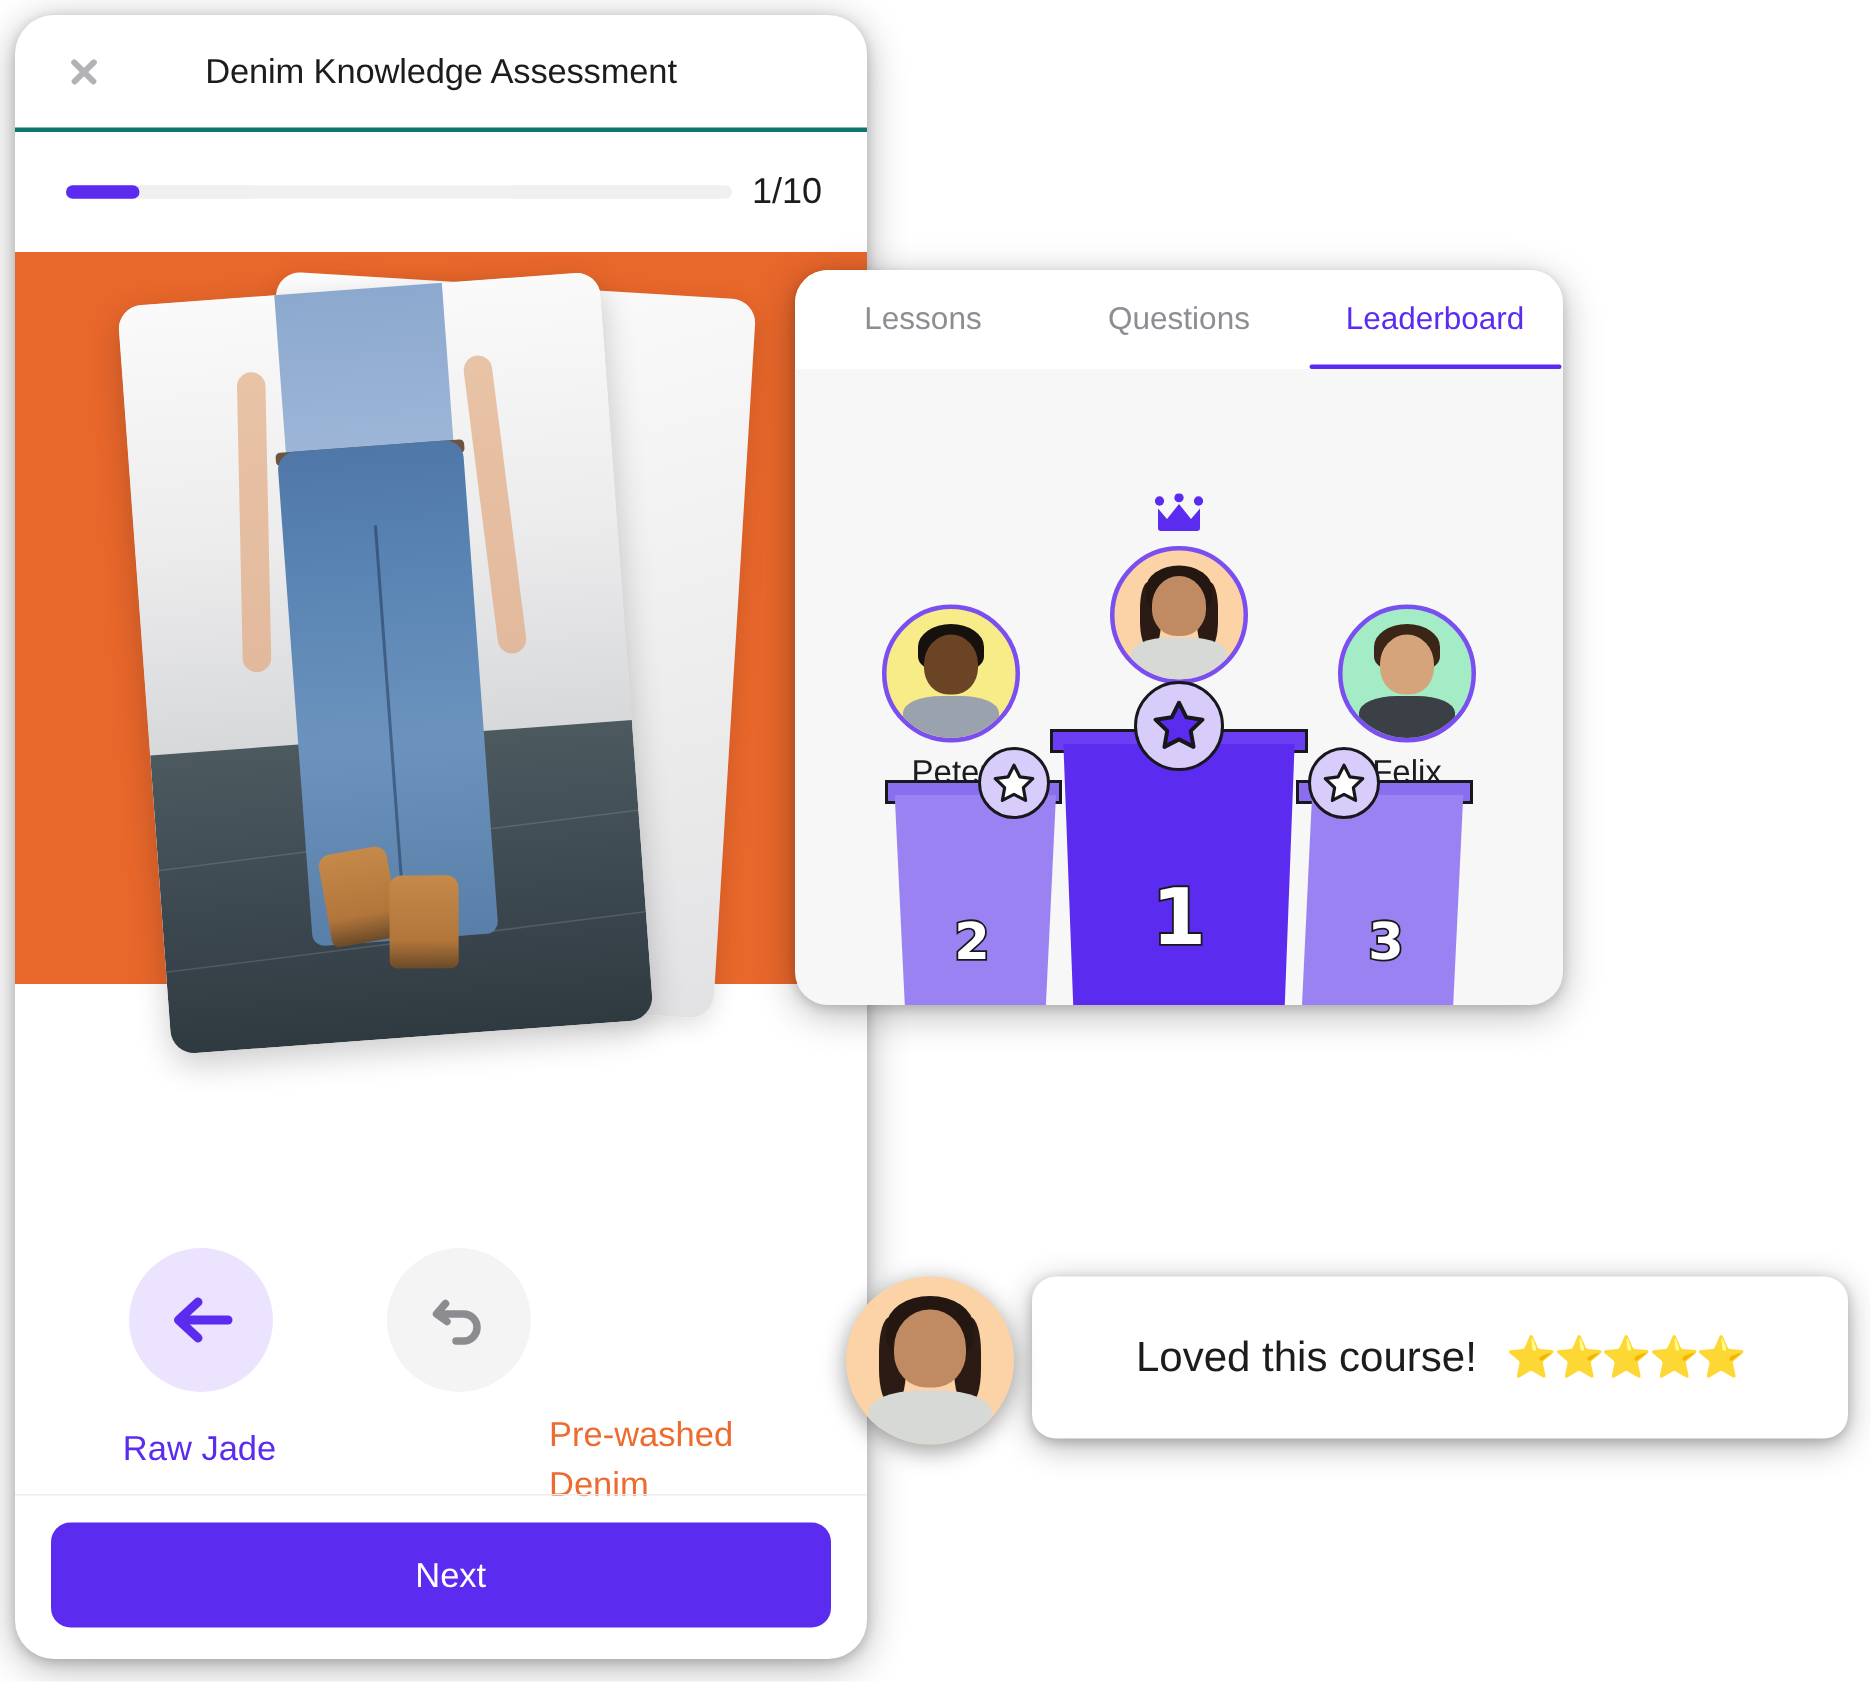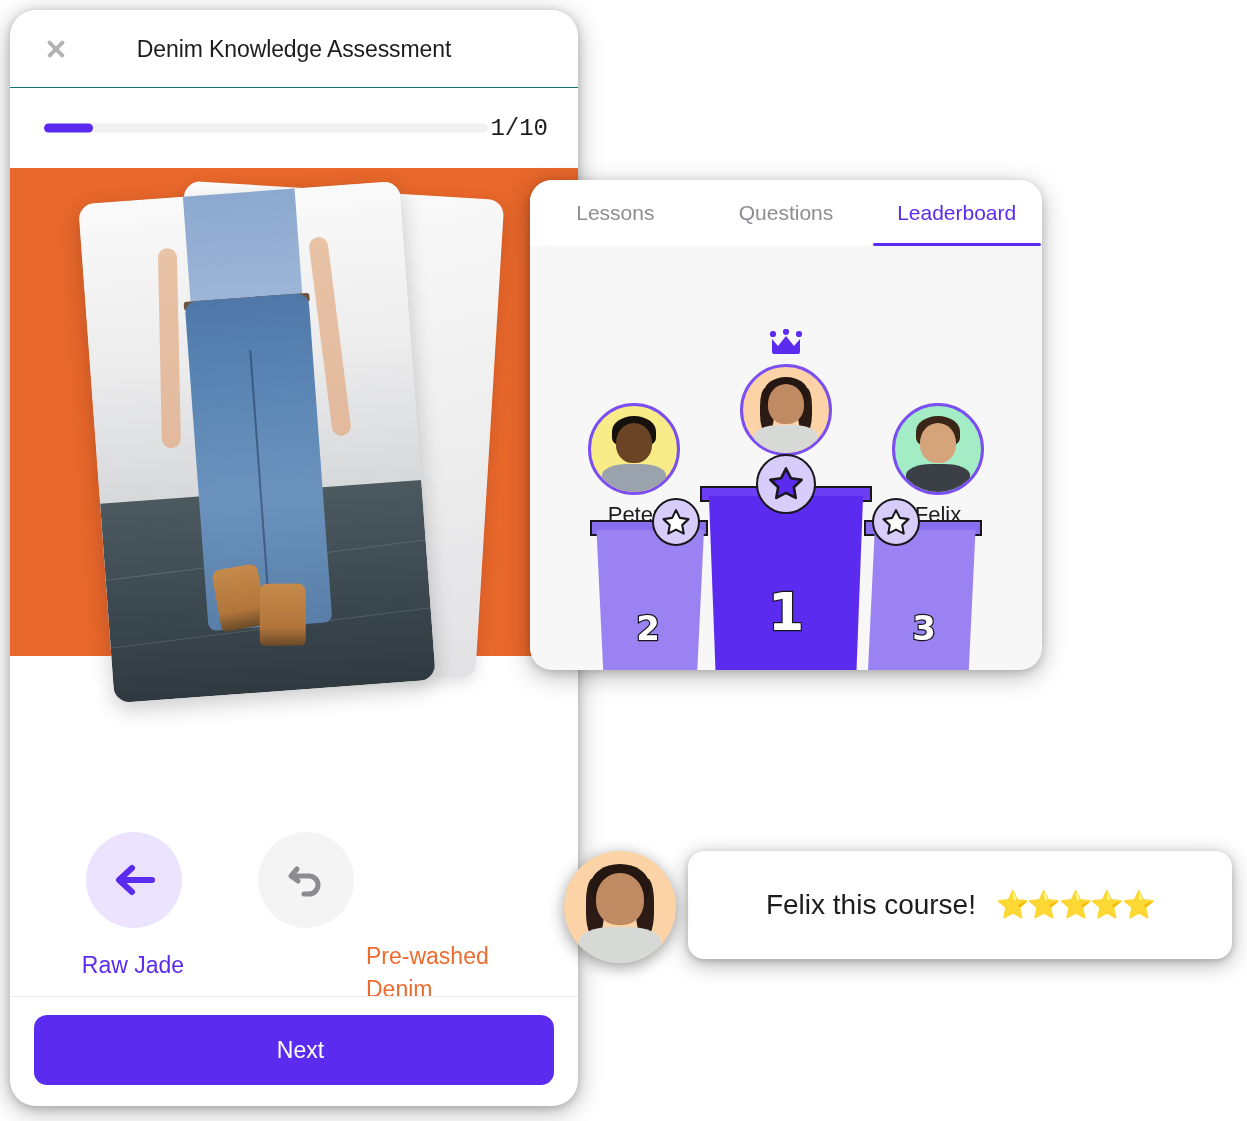--- a/index.html
+++ b/index.html
@@ -25,21 +25,21 @@
     width: 568px;
     height: 1096px;
     background: #ffffff;
     border-radius: 26px;
     box-shadow: 0 5px 26px rgba(0,0,0,0.30), 0 2px 8px rgba(0,0,0,0.18);
     overflow: hidden;
   }
   #quiz-header {
     position: relative;
     height: 78px;
-    border-bottom: 1px solid #0f766e;
+    border-bottom: 3px solid #0f766e;
     box-sizing: border-box;
   }
   #close-icon {
     position: absolute;
     left: 33px;
     top: 50%;
     transform: translateY(-50%);
     width: 26px;
     height: 26px;
     cursor: pointer;
@@ -63,21 +63,20 @@
     transform: translateY(-50%);
     text-align: center;
     font-size: 23px;
     color: #1c1c1e;
     letter-spacing: -0.1px;
   }
 
   #progress-row {
     position: relative;
     height: 80px;
-    font-family: Liberation Mono, monospace;
   }
   #progress-track {
     position: absolute;
     left: 34px;
     top: 50%;
     transform: translateY(-50%);
     width: 444px;
     height: 9px;
     background: #f0f0f2;
     border-radius: 6px;
@@ -561,21 +560,21 @@
       <div class="star-badge" id="badge-1">
         <svg width="38" height="36" viewBox="0 0 24 23">
           <path d="M12 1.6 L15.1 7.8 L22 8.8 L17 13.6 L18.2 20.4 L12 17.2 L5.8 20.4 L7 13.6 L2 8.8 L8.9 7.8 Z" fill="#5B2BEF" stroke="#18181c" stroke-width="1.7" stroke-linejoin="round"></path>
         </svg>
       </div>
     </div>
   </div>
 </div>
 
 <div id="testimonial-card">
-  <span id="testimonial-text">Felix this course!</span>
+  <span id="testimonial-text">Loved this course!</span>
   <span id="testimonial-stars">⭐⭐⭐⭐⭐</span>
 </div>
 
 <div id="testimonial-avatar">
   <div class="face">
     <div class="hair-long-l"></div>
     <div class="hair-long-r"></div>
     <div class="hair" style="background:#241611;"></div>
     <div class="skin" style="background:#c08b62;"></div>
     <div class="body" style="background:#d7d9d6;"></div>

